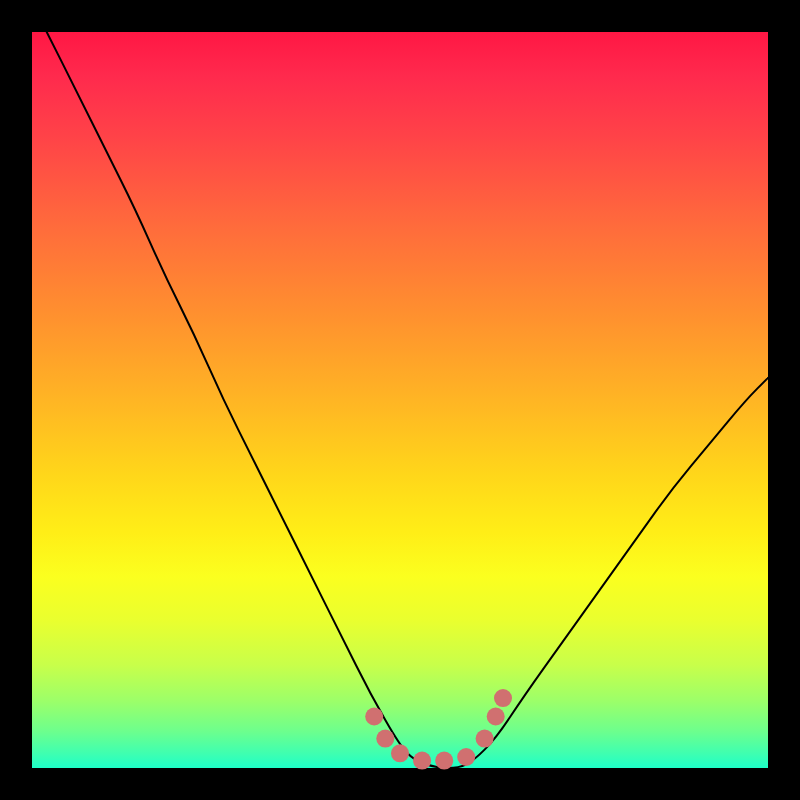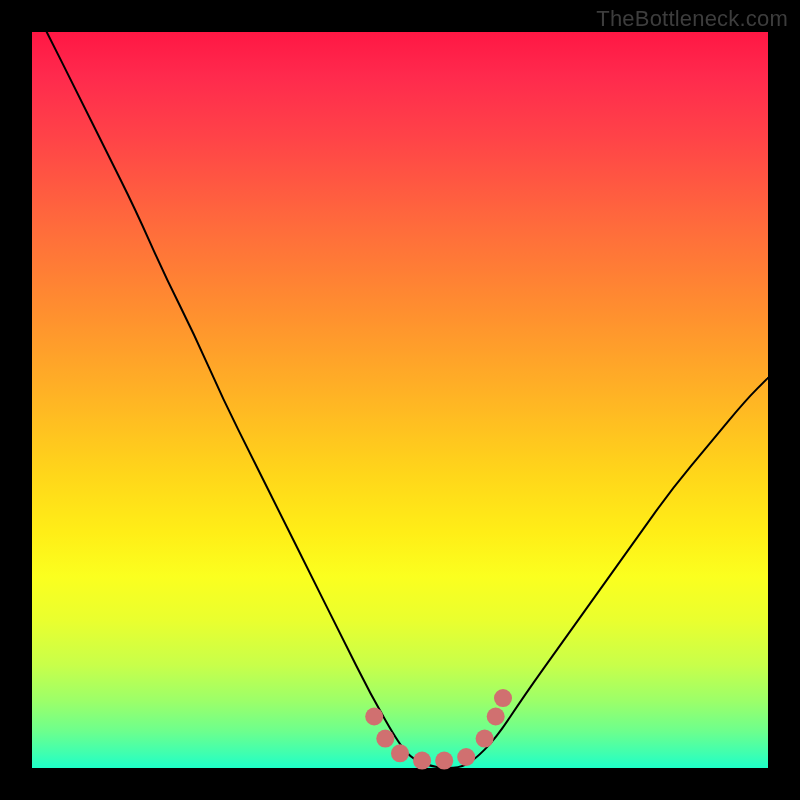--- a/index.html
+++ b/index.html
@@ -58,21 +58,20 @@
     width: 100%;
     height: 100%;
     overflow: visible;
   }
 </style>
 </head>
 <body>
 
 <div class="frame">
 
-  <div class="watermark">TheBottleneck.com</div>
 
   <div class="plot">
     <svg class="curve" viewBox="0 0 736 736" preserveAspectRatio="none">
       <path fill="none" stroke="#000" stroke-width="2" stroke-linecap="round" d="M 14.7 0.0 Q 14.7 0.0 29.5 29.4 Q 44.2 58.9 58.9 88.3 Q 73.6 117.8 88.3 147.2 Q 103.0 176.6 117.8 209.8 Q 132.5 242.9 147.2 272.3 Q 161.9 301.8 176.7 334.9 Q 191.4 368.0 206.1 397.4 Q 220.8 426.9 235.5 456.3 Q 250.2 485.8 265.0 515.2 Q 279.7 544.6 294.4 574.1 Q 309.1 603.5 323.9 633.0 Q 338.6 662.4 353.3 688.1 Q 368.0 713.9 375.4 721.3 Q 382.7 728.6 393.8 732.3 Q 404.8 736.0 415.9 736.0 Q 426.9 736.0 434.2 732.3 Q 441.6 728.6 452.6 717.6 Q 463.7 706.6 478.4 684.5 Q 493.1 662.4 511.5 636.6 Q 529.9 610.9 548.3 585.1 Q 566.7 559.4 585.1 533.6 Q 603.5 507.8 621.9 482.1 Q 640.3 456.3 658.7 434.3 Q 677.1 412.2 695.5 390.1 Q 713.9 368.0 725.0 356.9 T 736.0 345.9"></path>
       <g>
           <circle cx="342.2" cy="684.5" r="9" fill="#d07070"></circle>
           <circle cx="353.3" cy="706.6" r="9" fill="#d07070"></circle>
           <circle cx="368.0" cy="721.3" r="9" fill="#d07070"></circle>
           <circle cx="390.1" cy="728.6" r="9" fill="#d07070"></circle>
           <circle cx="412.2" cy="728.6" r="9" fill="#d07070"></circle>

